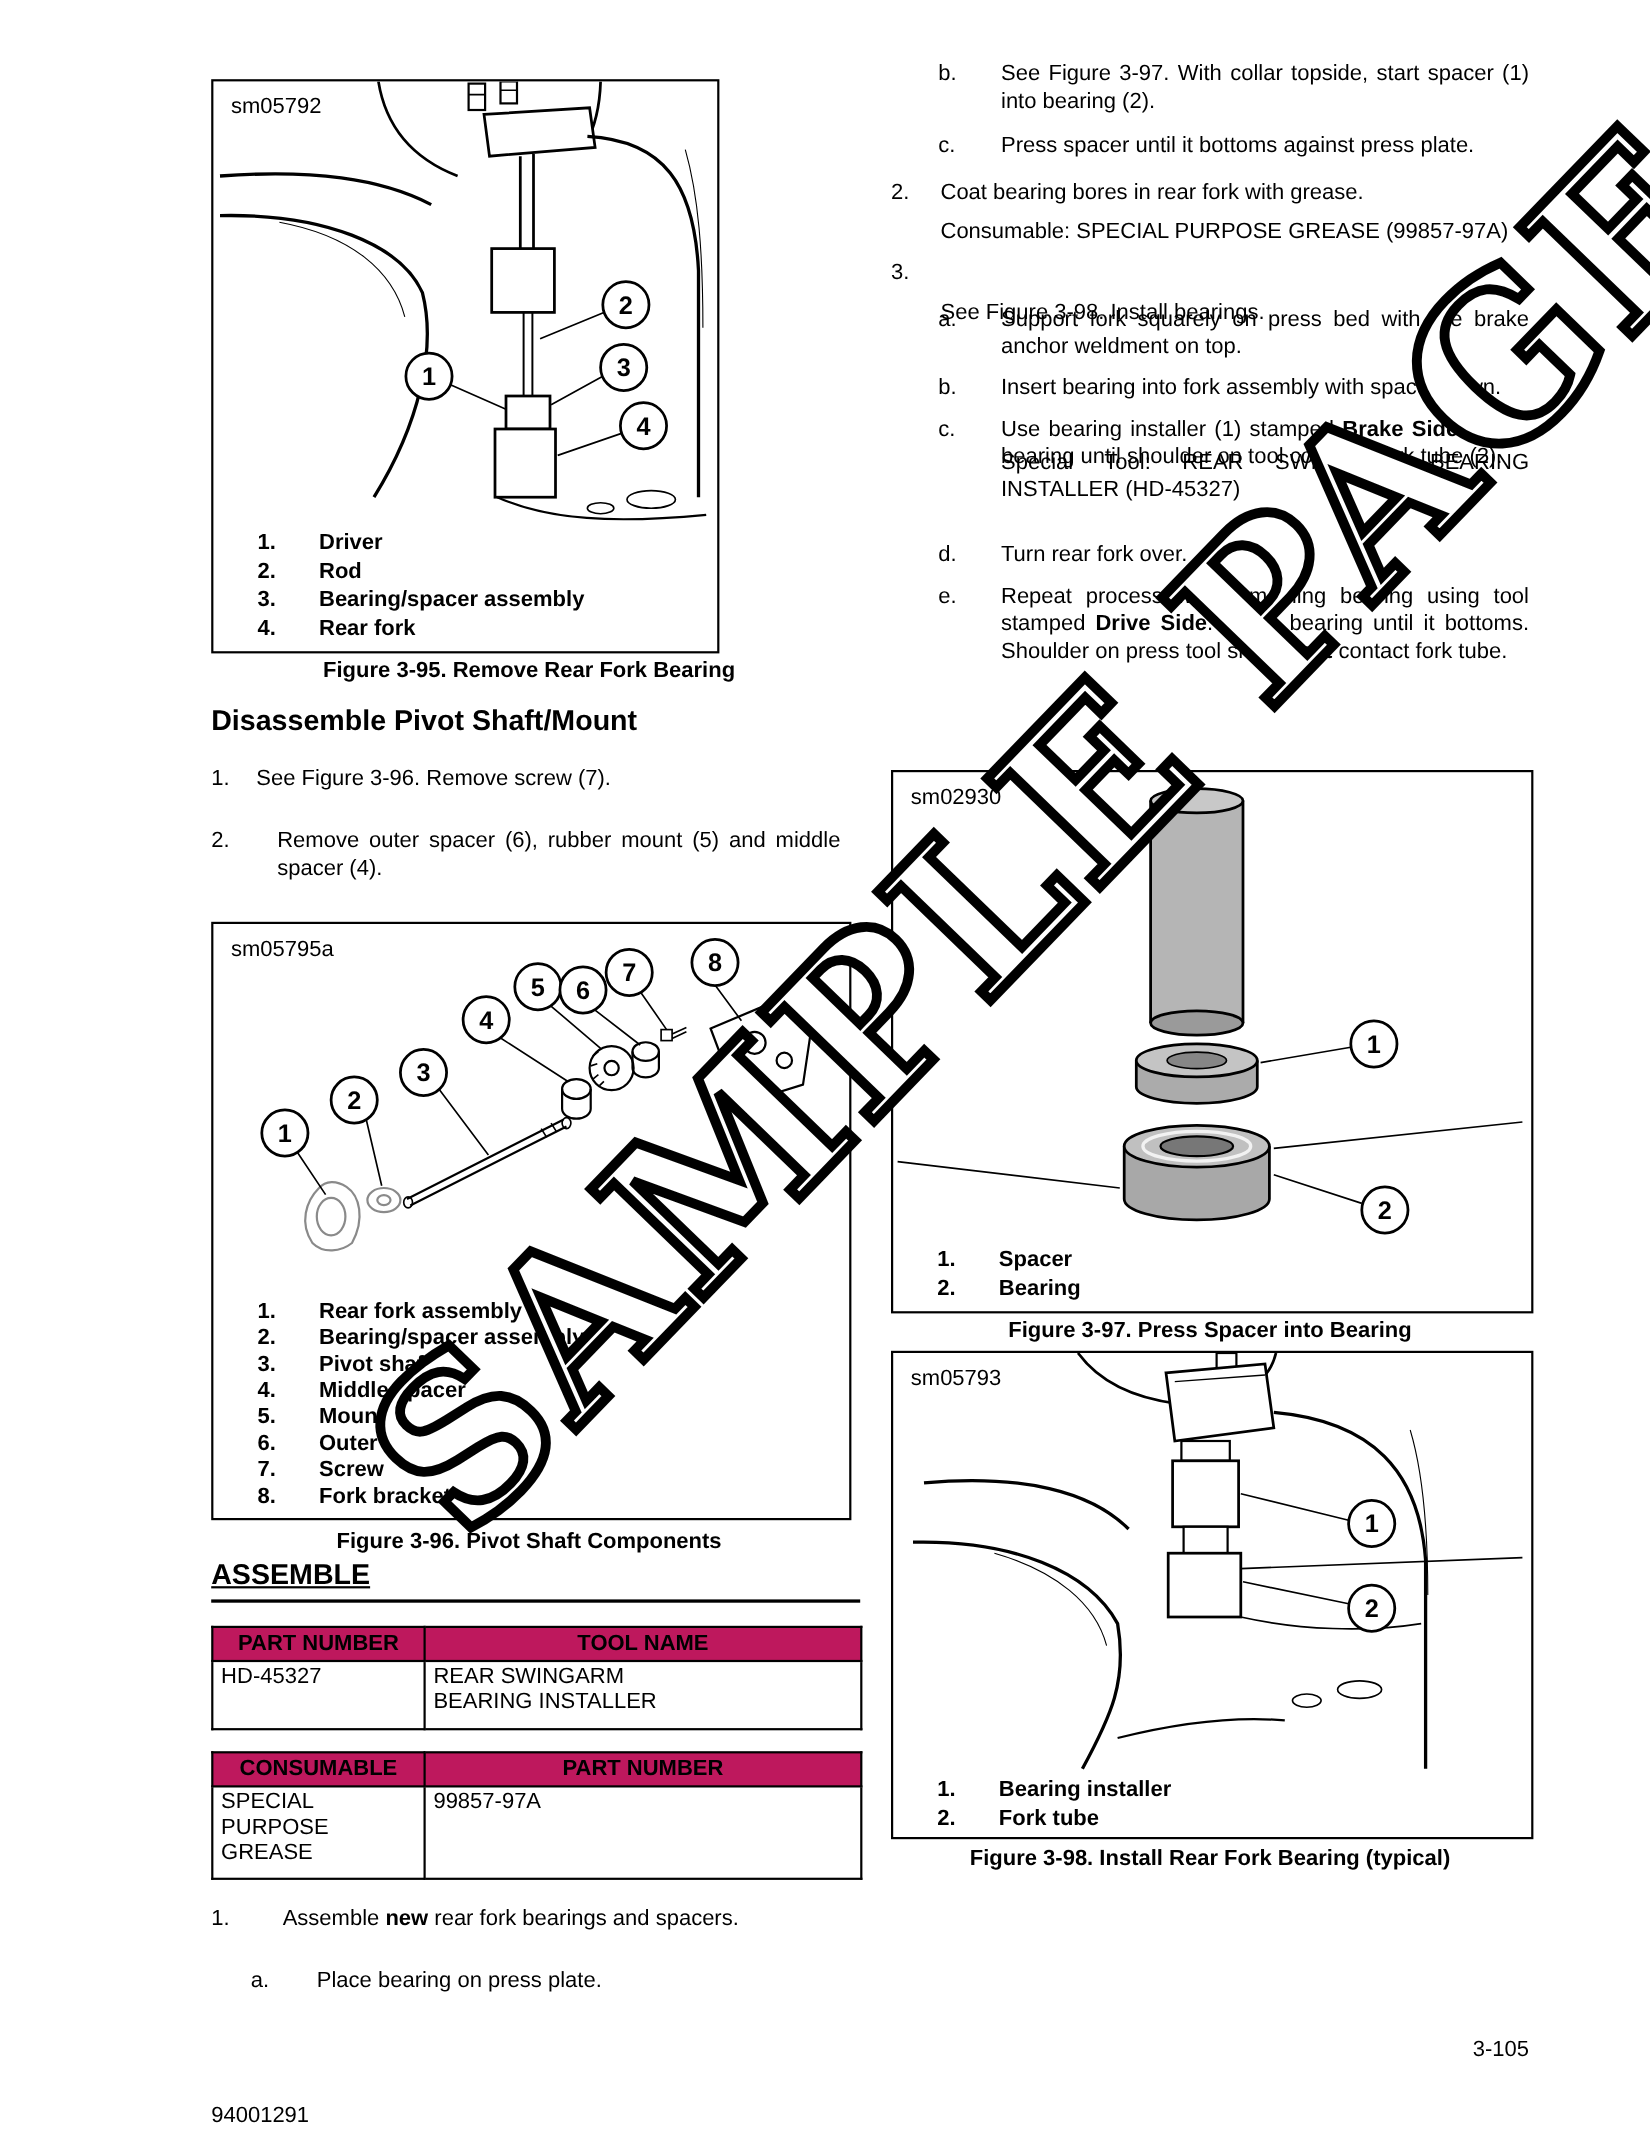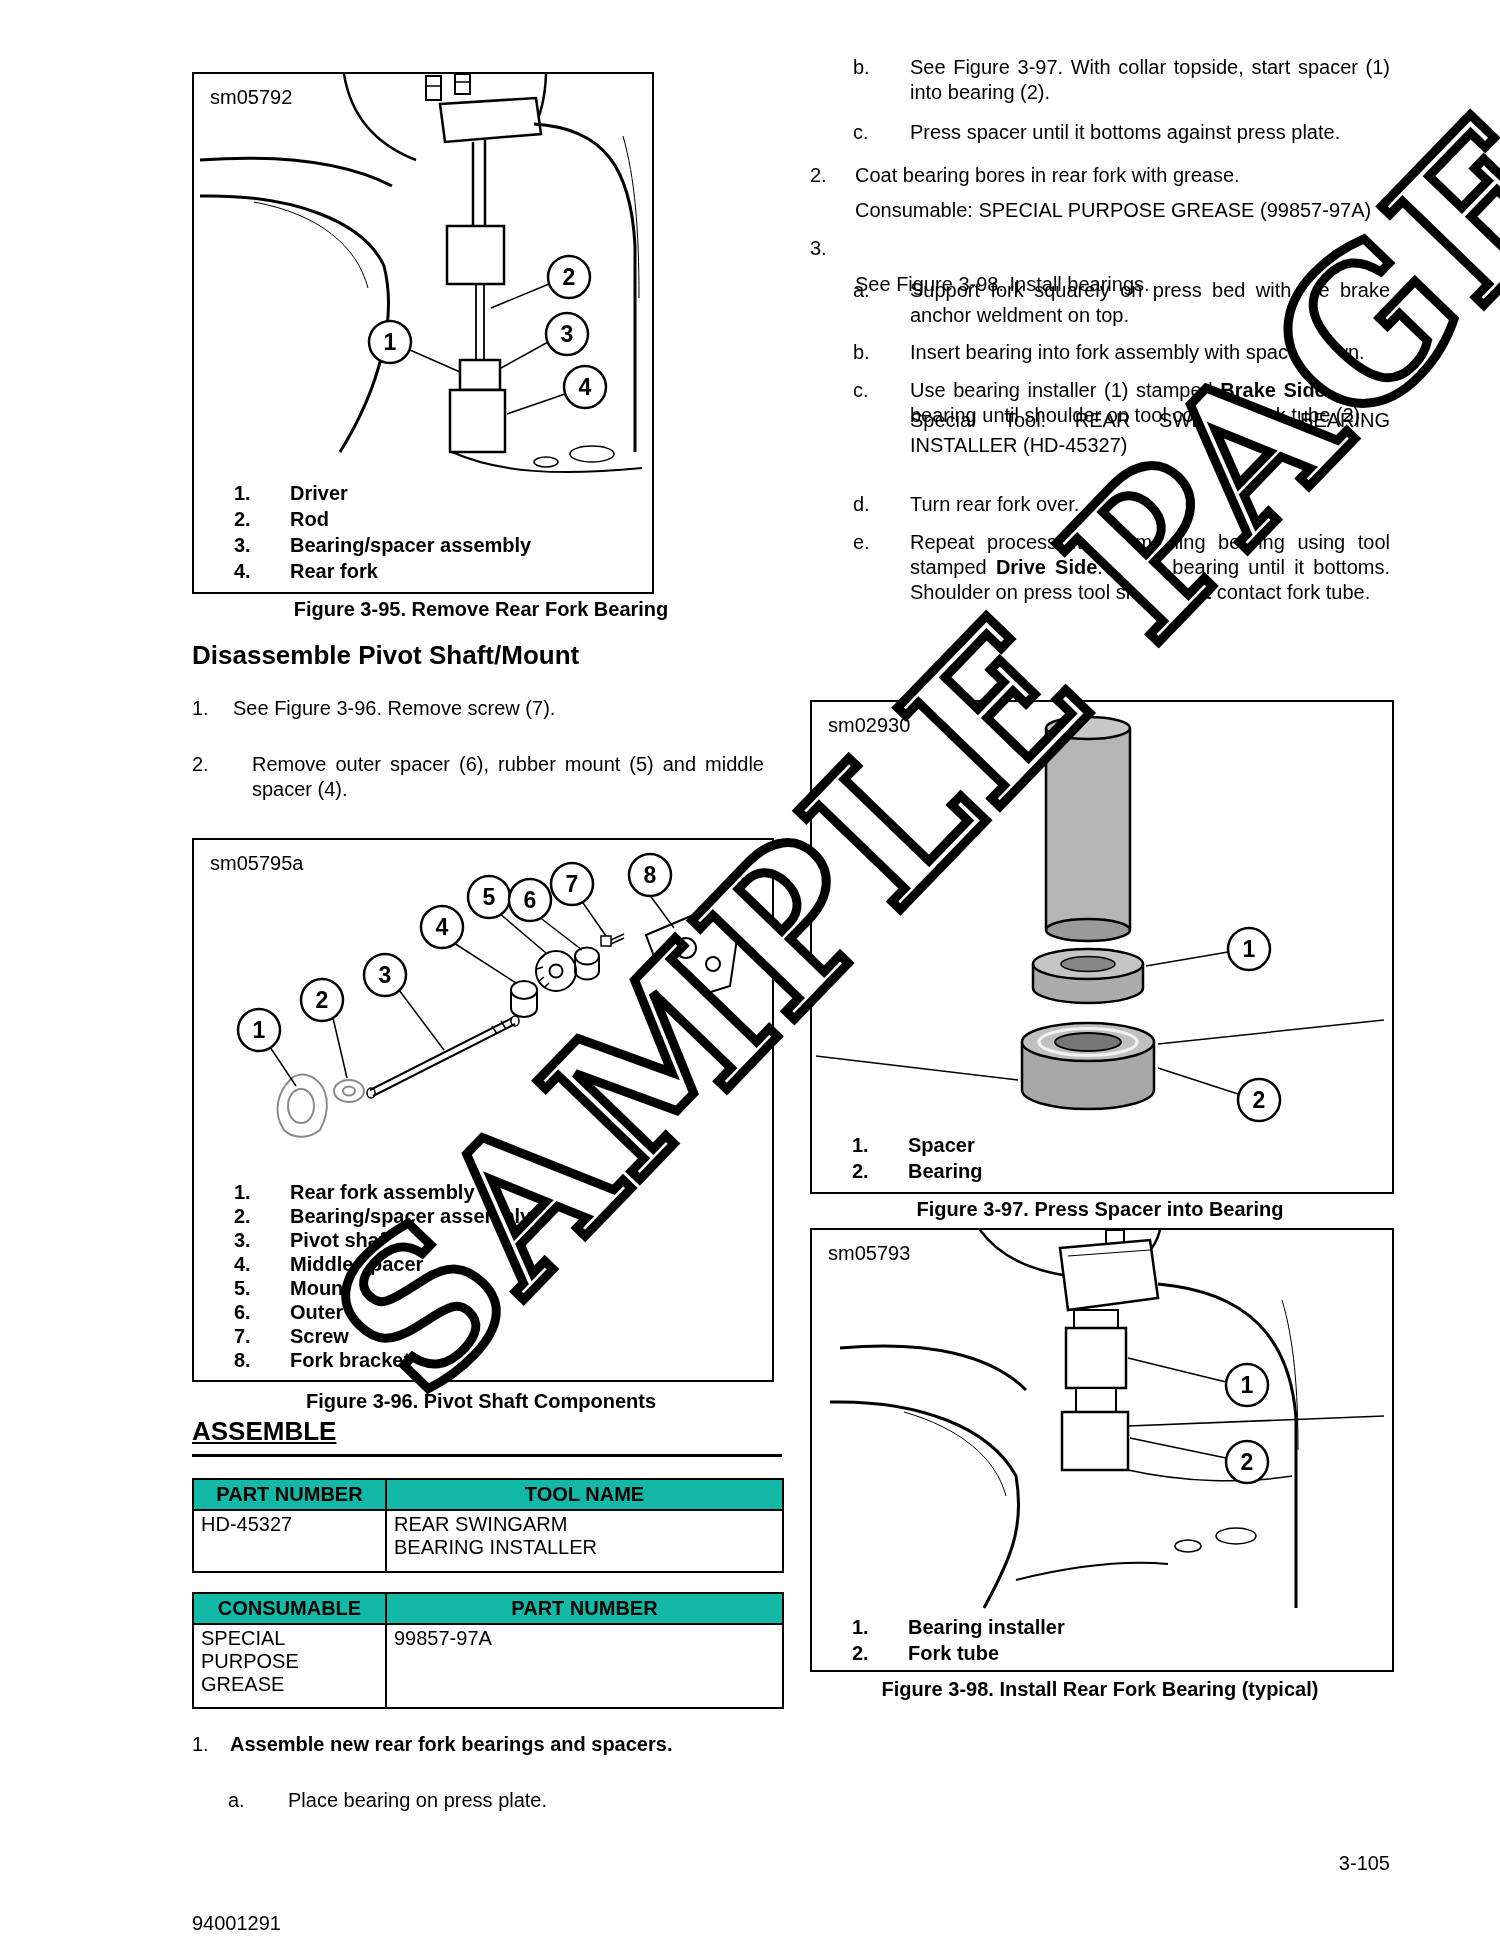--- a/index.html
+++ b/index.html
@@ -19,21 +19,21 @@
   .h2{position:absolute;font-size:26px;font-weight:bold;text-decoration:underline;
       border-bottom:3px solid #000;padding-bottom:7px;}
   
   .li{position:absolute;font-size:20px;line-height:25px;}
   .li .m{position:absolute;left:0;top:0;}
   .li .t{text-align:justify;}
   .plain{position:absolute;font-size:20px;line-height:25px;}
   .just{text-align:justify;}
   
   .ptable{position:absolute;border-collapse:collapse;font-size:20px;table-layout:fixed;}
-  .ptable th{background:#14b8a6;border:2px solid #000;font-weight:bold;text-align:center;padding:3px 4px;}
+  .ptable th{background:#be185d;border:2px solid #000;font-weight:bold;text-align:center;padding:3px 4px;}
   .ptable td{border:2px solid #000;vertical-align:top;text-align:left;padding:2px 7px;}
   .footer{position:absolute;font-size:20px;}
   
   .watermark{position:absolute;left:120px;top:645px;width:1660px;text-align:center;
      transform:rotate(-46deg);transform-origin:center;
      font-family:"DejaVu Serif",serif;font-weight:bold;font-size:195px;letter-spacing:6px;
      color:#fff;-webkit-text-stroke:9px #000;z-index:60;pointer-events:none;white-space:nowrap;}
   svg text{font-family:"Liberation Sans",sans-serif;font-size:23px;font-weight:bold;}
 </style>
 </head>
@@ -229,21 +229,21 @@
         <td style="height:78px;border-radius:24px;">
             <div style="width:110px;">SPECIAL PURPOSE GREASE</div>
           </td>
         <td>99857-97A</td>
       </tr>
     </tbody>
   </table>
 
   <div class="li" style="left:192px;top:1732px;width:560px;">
     <span class="m">1.</span>
-    <div class="t" style="margin-left:38px;text-align:left;font-weight:bold;"><span>Assemble </span><b>new</b><span> rear fork bearings and spacers.</span></div>
+    <div class="t" style="margin-left:65px;text-align:left;"><span>Assemble </span><b>new</b><span> rear fork bearings and spacers.</span></div>
   </div>
   <div class="li" style="left:228px;top:1788px;width:520px;">
     <span class="m">a.</span>
     <div class="t" style="margin-left:60px;text-align:left;">Place bearing on press plate.</div>
   </div>
 
   <div class="li" style="left:853px;top:55px;width:537px;">
     <span class="m">b.</span>
     <div class="t" style="margin-left:57px;width:480px;">See Figure 3-97. With collar topside, start spacer (1) into bearing (2).</div>
   </div>

